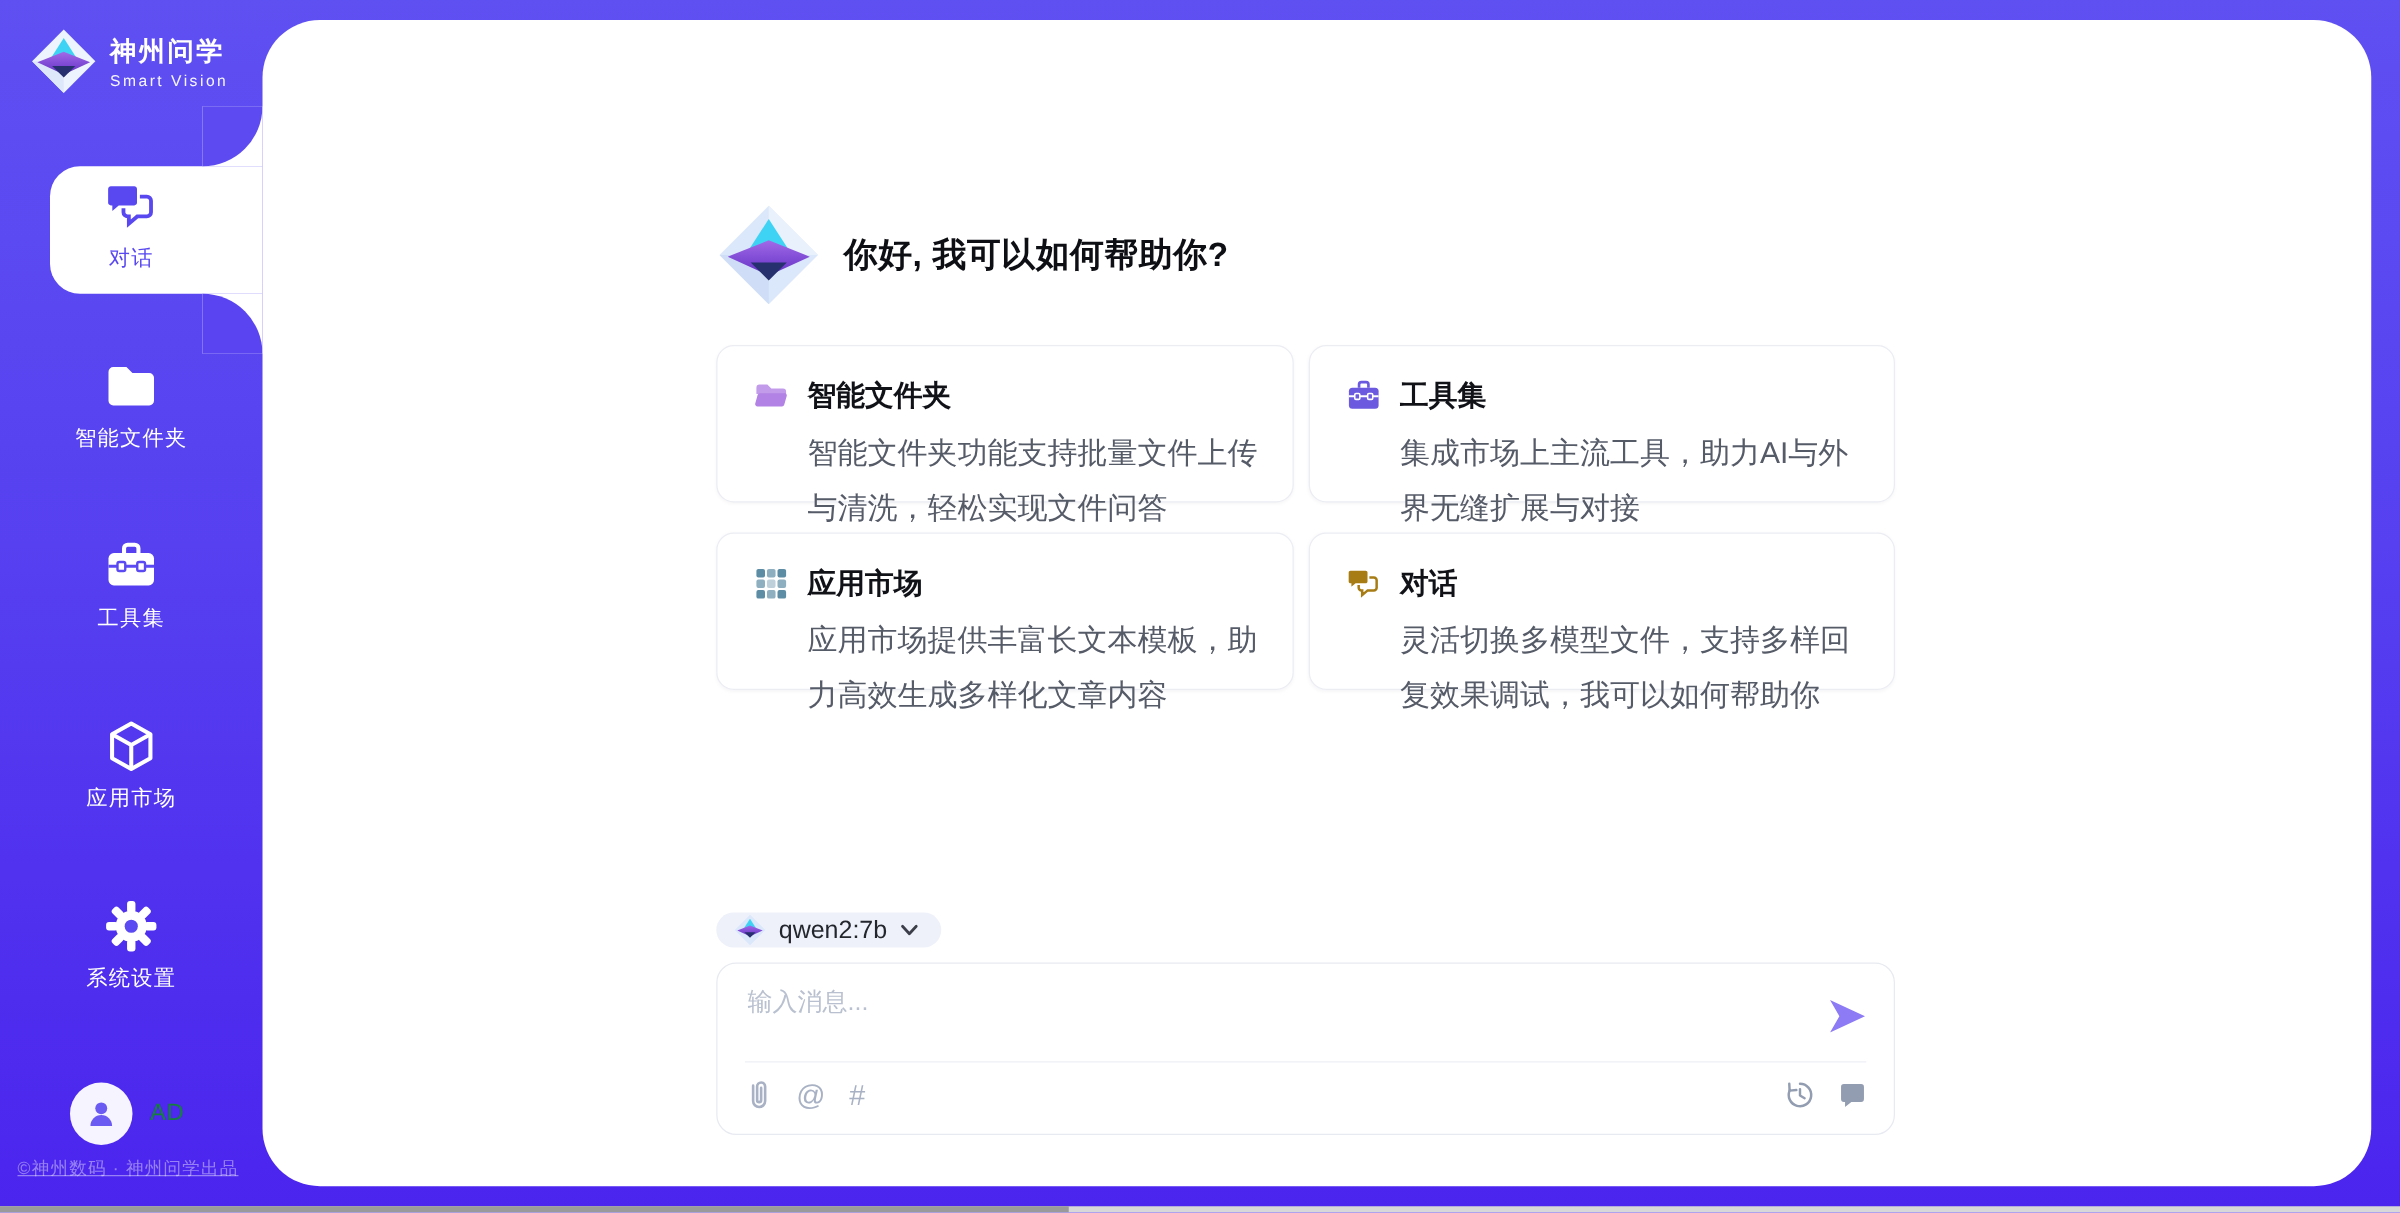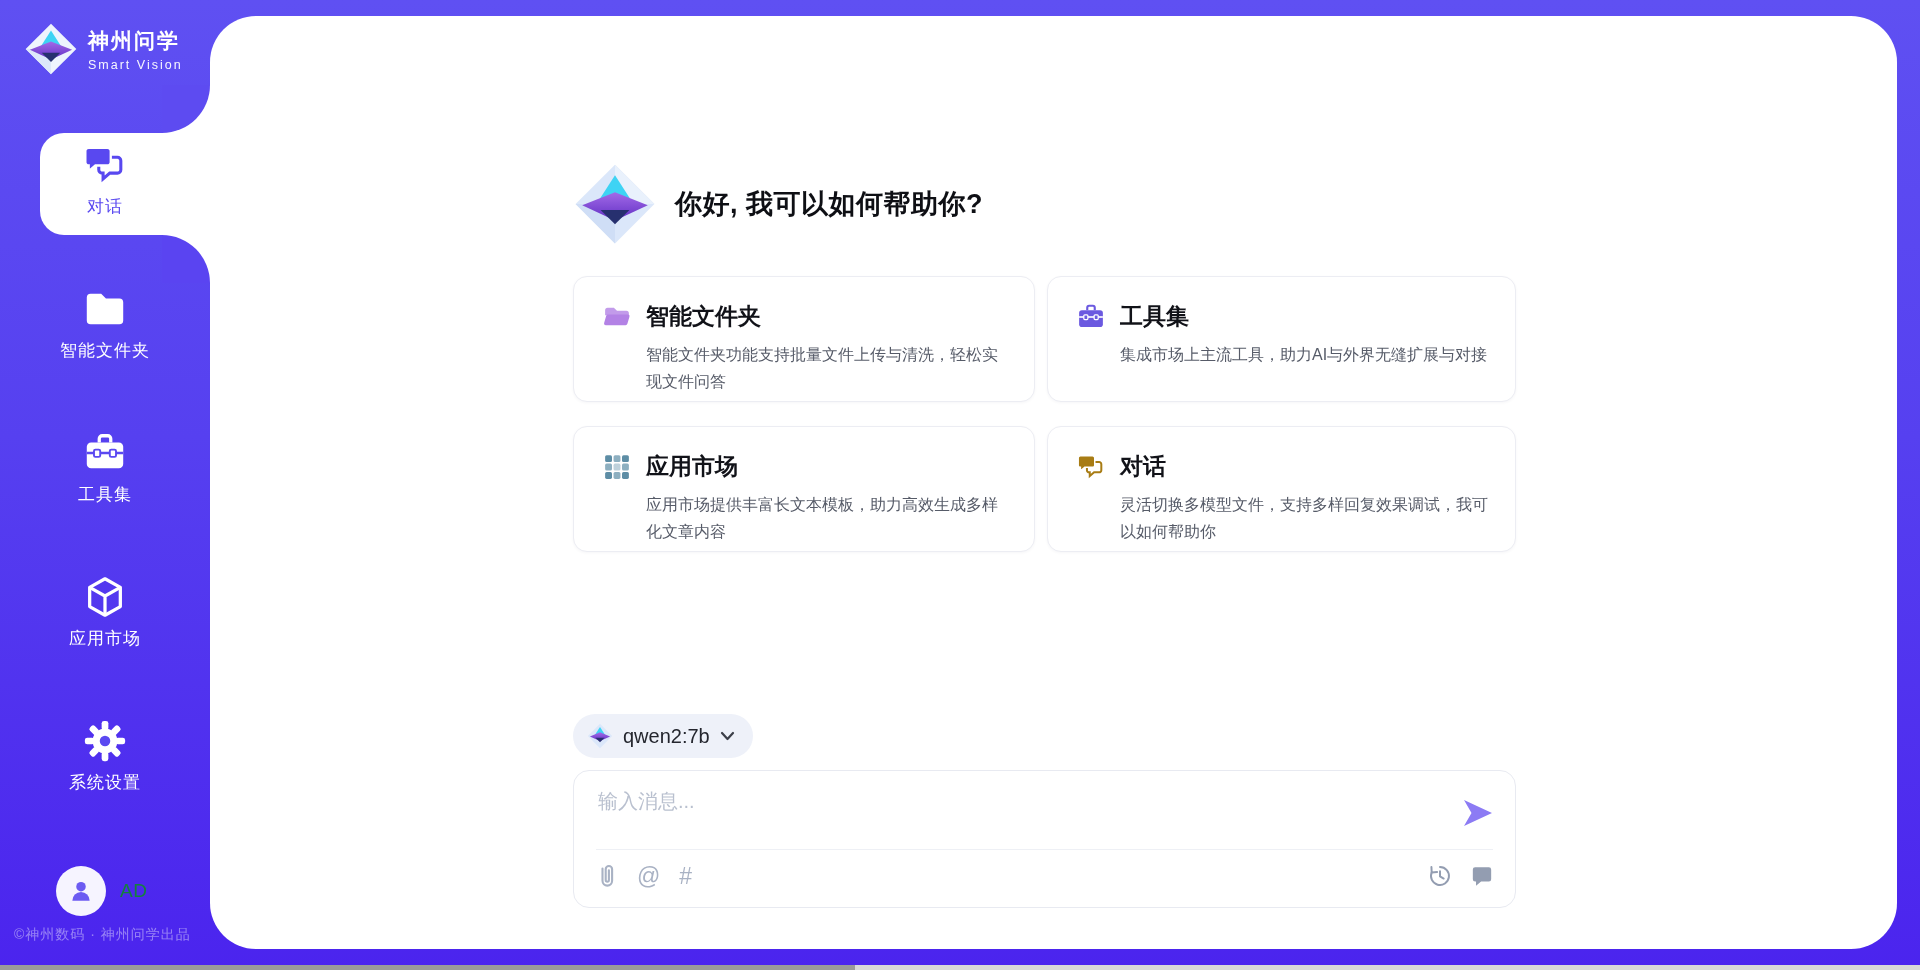--- a/index.html
+++ b/index.html
@@ -53,47 +53,47 @@
     position:absolute; left:0; top:866px; width:210px; display:flex;
     align-items:center; padding-left:56px; gap:14px; z-index:3; cursor:pointer;
   }
   .avatar{
     width:50px; height:50px; border-radius:50%; background:#f6f4ff;
     display:flex; align-items:center; justify-content:center;
   }
   .user-name{ color:#15803d; font-size:19px; letter-spacing:.5px; }
   .side-footer{
     position:absolute; left:14px; top:926px; z-index:3;
-    color:rgba(255,255,255,.42); font-size:14px; letter-spacing:1px;
+    color:rgba(255,255,255,.42); font-size:14px; letter-spacing:1px;text-decoration:underline;
   }
 
   
   .greeting{ display:flex; align-items:center; gap:18px; margin-top:146px; }
   .greeting-title{ font-size:27px; font-weight:800; color:#0e0f14; letter-spacing:.5px; }
 
   
   .cards{
     margin-top:30px; display:grid; grid-template-columns:462px 469px;
     column-gap:12px; row-gap:24px;
   }
   .card{
     height:126px; background:#fff; border:1px solid #ecedf3; border-radius:14px;
     padding:24px 26px 0 28px; cursor:pointer;
     box-shadow:0 1px 3px rgba(25,30,80,.04);
   }
   .card-head{ display:flex; align-items:center; gap:14px; }
   .card-head .card-ico{ width:30px; height:30px; flex:0 0 30px; --cut:#ffffff; }
   .card-title{ font-size:23px; font-weight:800; color:#111218; }
   .card-desc{
-    margin:9px 0 0 44px; font-size:16px; color:#565b68; line-height:27px;
+    margin:9px 0 0 44px; font-size:24px; color:#565b68; line-height:44px;
   }
 
   
   .model-pill{
-    margin-top:auto; align-self:flex-start; height:44px; border-radius:22px;
+    margin-top:auto; align-self:flex-start; height:28px; border-radius:22px;
     background:#eef1f9; display:flex; align-items:center; gap:10px;
     padding:0 18px 0 14px; cursor:pointer;
   }
   .model-name{ font-size:20px; color:#24262e; }
 
   
   .composer{
     margin-top:12px; margin-bottom:41px; width:943px; height:138px;
     border:1.5px solid #e8eaf1; border-radius:16px; background:#fff;
     display:flex; flex-direction:column;

